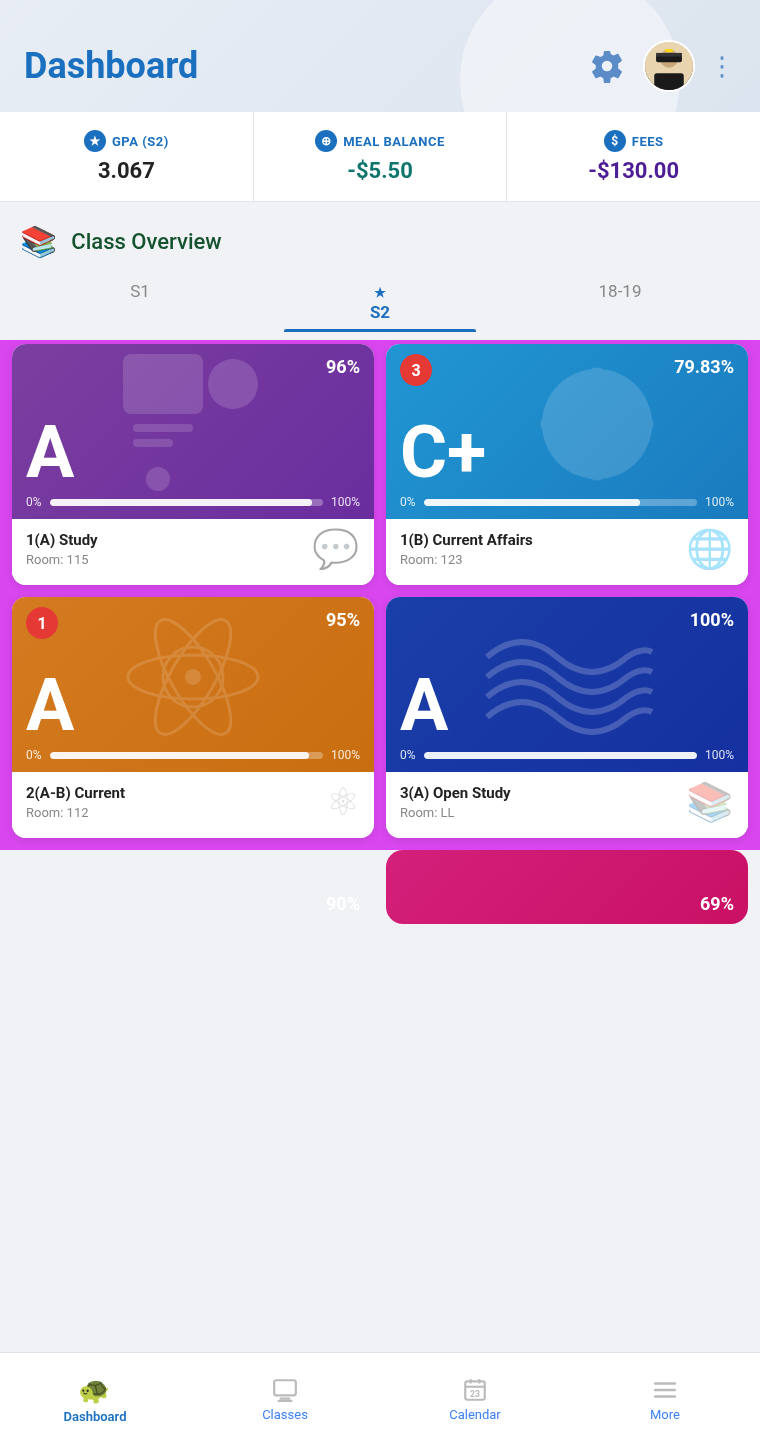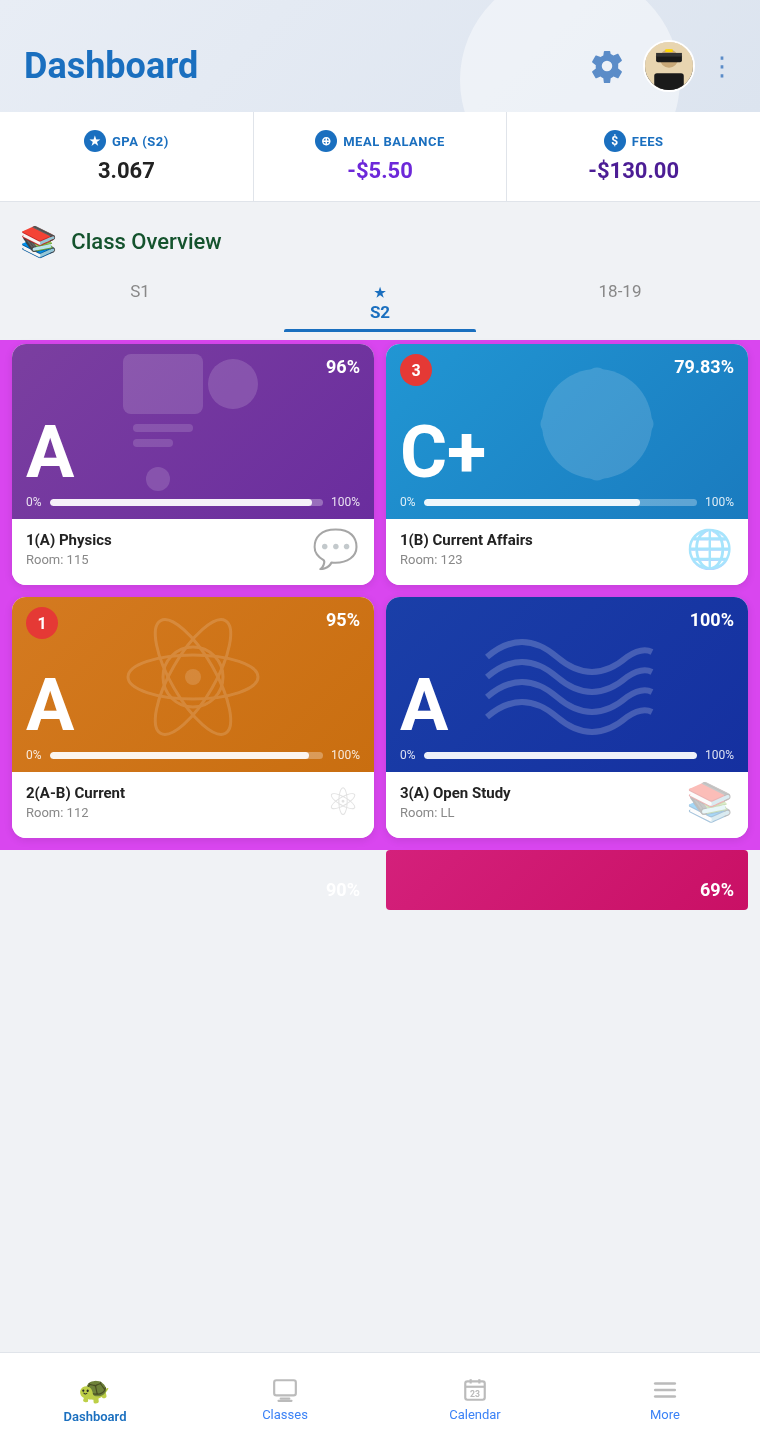--- a/index.html
+++ b/index.html
@@ -116,21 +116,21 @@
       color: #1a6fbf;
       letter-spacing: 0.5px;
       text-transform: uppercase;
       text-align: center;
     }
     .stat-value {
       font-size: 22px;
       font-weight: 700;
       color: #222;
     }
-    .stat-value.negative { color: #6d28d9; }
+    .stat-value.negative { color: #0f766e; }
     .stat-value.negative-green { color: #4c1d95; }
 
     
     .section-header {
       display: flex;
       align-items: center;
       gap: 14px;
       padding: 22px 20px 10px 20px;
       background: #f0f2f5;
     }
@@ -325,23 +325,23 @@
     .nav-label.active { color: #1a6fbf; font-weight: 600; }
 
     
     .peek-row {
       display: grid;
       grid-template-columns: 1fr 1fr;
       gap: 12px;
       padding: 0 12px 100px 12px;
     }
     .peek-card {
-      border-radius: 4px;
+      border-radius: 17px;
       overflow: hidden;
-      height: 60px;
+      height: 74px;
       position: relative;
     }
     .peek-card.hot-pink { background: linear-gradient(135deg, #d4207b 0%, #c91065 100%); }
     .peek-percent {
       position: absolute;
       bottom: 10px;
       right: 14px;
       font-size: 18px;
       font-weight: 700;
       color: #fff;
@@ -435,21 +435,21 @@
         <span class="progress-label">0%</span>
         <div class="progress-bar-bg">
           <div class="progress-bar-fill" style="width:96%"></div>
         </div>
         <span class="progress-label">100%</span>
       </div>
     </div>
     <div class="card-bottom">
       <div class="card-info">
         <div class="card-class-name">
-          <span>1(A)</span> <span>Physics</span>
+          <span>1(A)</span> <span>Study</span>
         </div>
         <div class="card-room">Room: 115</div>
       </div>
       <div class="card-subject-icon">💬</div>
     </div>
   </div>
 
   <div class="class-card">
     <div class="card-top blue">
       <svg style="position:absolute;top:0;left:0;width:100%;height:100%;opacity:0.15" viewBox="0 0 180 175">

